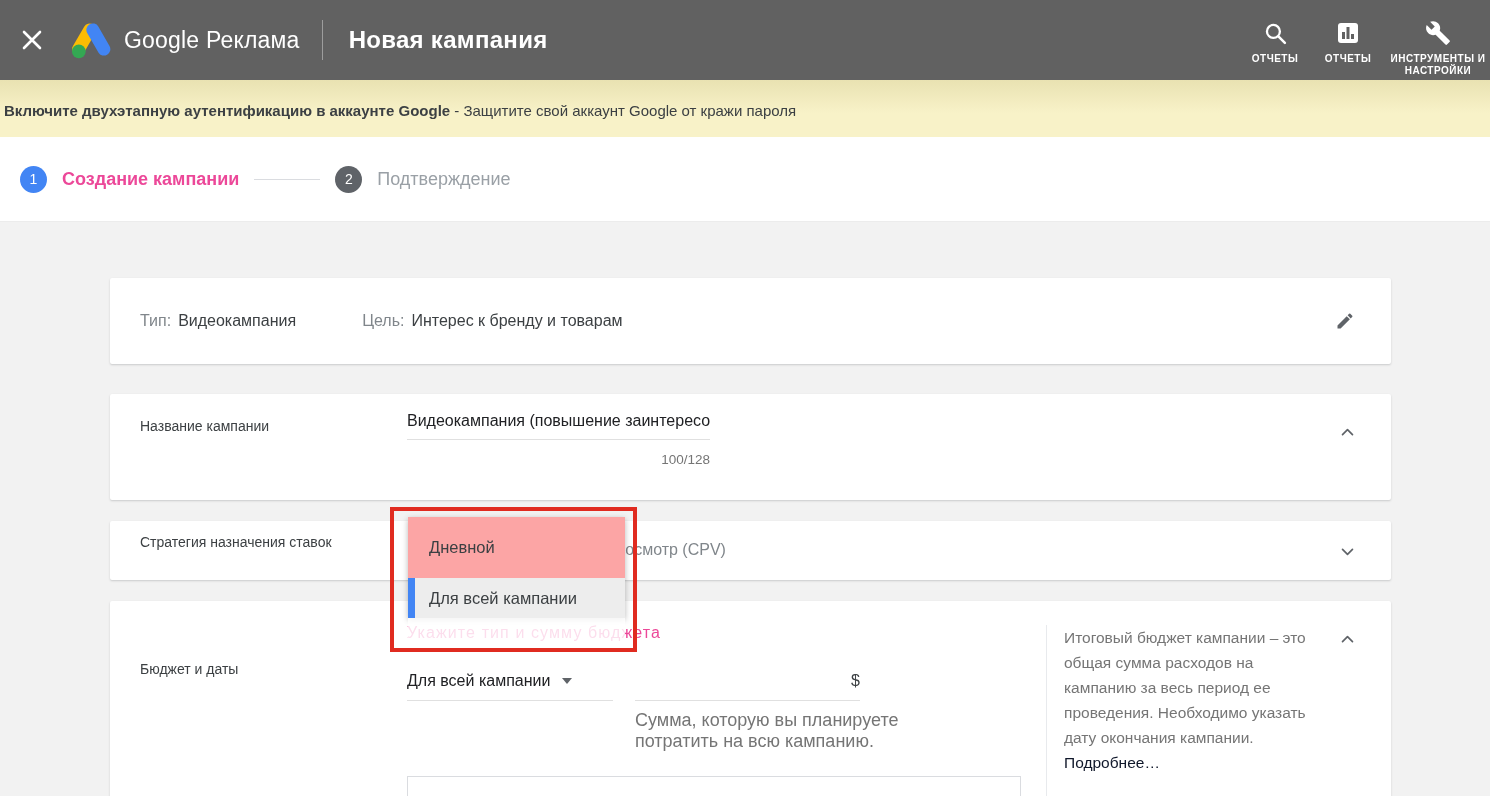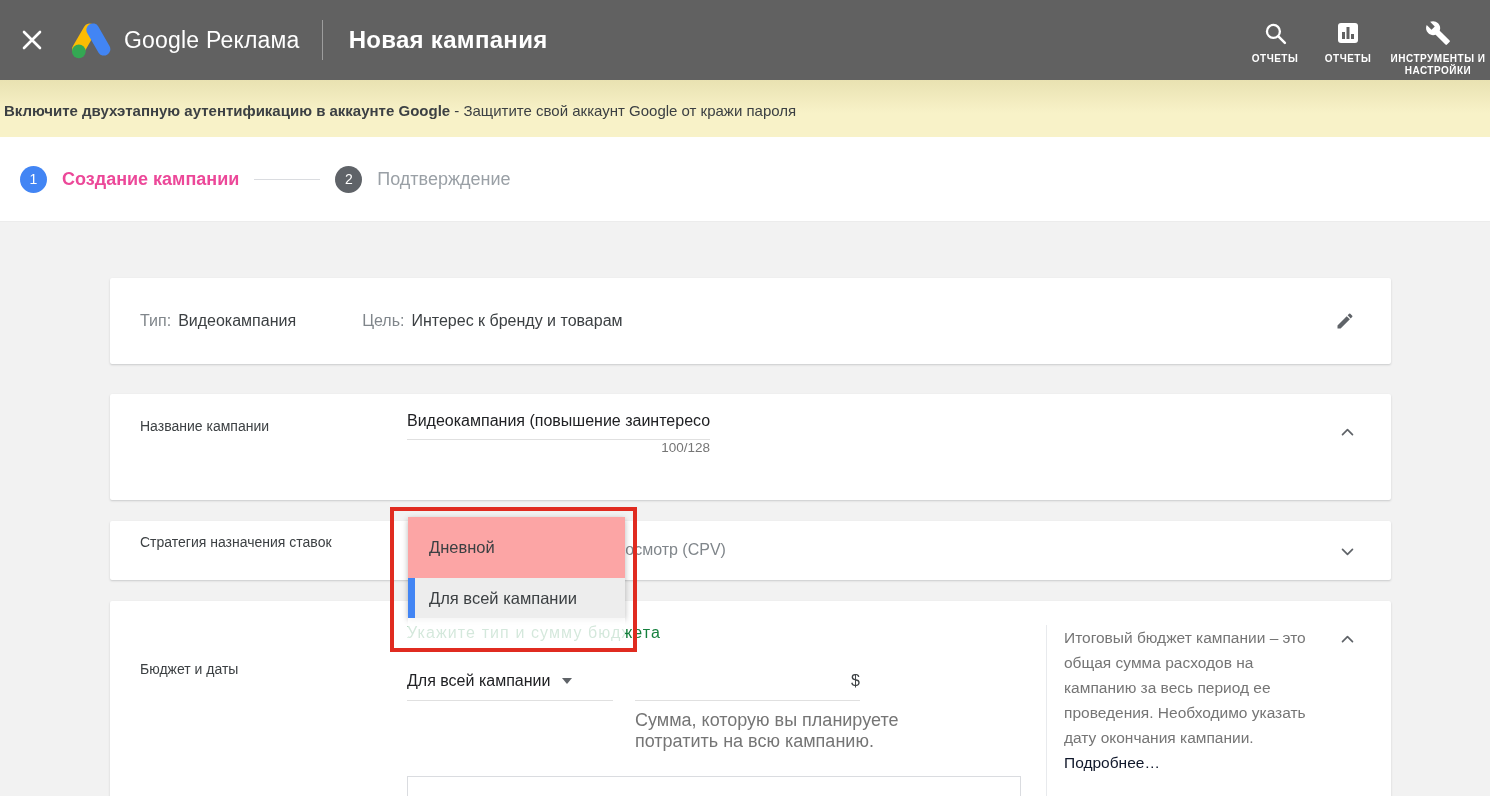--- a/index.html
+++ b/index.html
@@ -74,31 +74,31 @@
   .edit-btn { position:absolute; right:32px; top:50%; transform:translateY(-50%); width:28px; height:28px; display:flex; align-items:center; justify-content:center; cursor:pointer; }
 
   
   .card.name { top:394px; height:106px; }
   .card.name .card-label { top:24px; }
   .name-field { position:absolute; left:297px; top:18px; width:303px; }
   .name-value {
     font-size:16px; color:#202124; white-space:nowrap; overflow:hidden;
     padding-bottom:9px; border-bottom:1px solid #e0e0e0;
   }
-  .char-counter { text-align:right; font-size:13.5px; color:#757575; margin-top:0; }
+  .char-counter { text-align:right; font-size:13.5px; color:#757575; margin-top:12px; }
 
   
   .card.strategy { top:521px; height:59px;padding-left:28px; }
   .card.strategy .card-label { top:9px; width:230px; line-height:24px; }
   .strategy-value { position:absolute; left:322px; top:20px; font-size:16px; color:#80868b; white-space:nowrap; }
 
   
   .card.budget { top:601px; height:232px; }
   .card.budget .card-label { top:24px;margin-top:36px; }
-  .budget-heading { position:absolute; left:297px; top:23px; font-size:16px; letter-spacing:1.1px; color:#15803d; white-space:nowrap; }
+  .budget-heading { position:absolute; left:297px; top:23px; font-size:16px; letter-spacing:1.1px; color:#ec4899; white-space:nowrap; }
   .budget-select { position:absolute; left:297px; top:71px; width:206px; cursor:pointer; }
   .budget-select .select-row {
     display:flex; align-items:center; font-size:16px; color:#202124;
     padding-bottom:10px; border-bottom:1px solid #e0e0e0;
   }
   .caret-down {
     width:0; height:0; margin-left:12px;
     border-left:5.5px solid transparent; border-right:5.5px solid transparent;
     border-top:6.5px solid #5f6368;
   }

